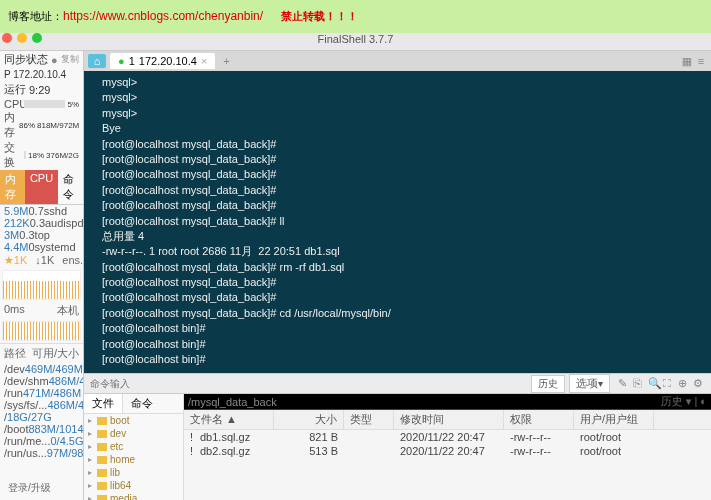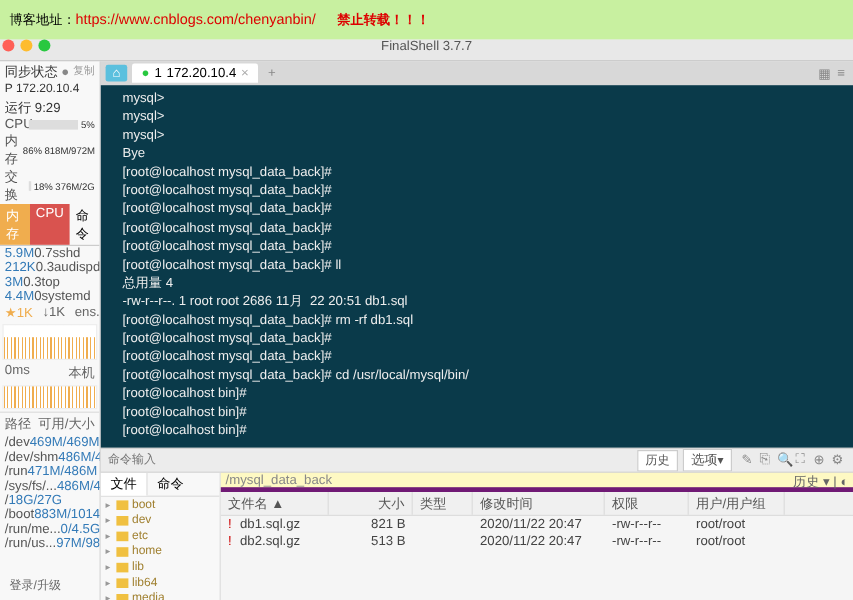--- a/index.html
+++ b/index.html
@@ -56,21 +56,21 @@
 .cmdbar .icos span{width:12px}
 .bottom{height:120px;display:flex;background:#f5f5f5;border-top:1px solid #ccc}
 .tree{width:100px;border-right:1px solid #ddd;background:#f8f8f8;overflow:hidden}
 .tree-tabs{display:flex;font-size:10px;border-bottom:1px solid #ddd}
 .tree-tabs span{padding:2px 8px}
 .tree-tabs .on{background:#fff;border-right:1px solid #ddd}
 .tree-item{font-size:10px;padding:1px 4px 1px 14px;color:#a08030;display:flex;align-items:center;gap:3px}
 .tree-item::before{content:"▸";color:#999;font-size:8px;margin-left:-10px;margin-right:2px}
 .fico{width:10px;height:8px;background:#f0c040;display:inline-block}
 .filepane{flex:1;display:flex;flex-direction:column}
-.pathbar{height:16px;background:#fef9c3;border-bottom:4px solid #701a75;display:flex;padding:0 4px;font-size:10px;color:#888}
+.pathbar{height:16px;background:#000000;border-bottom:1px solid #701a75;display:flex;align-items:center;padding:0 4px;font-size:10px;color:#888}
 .pathbar .hist{margin-left:auto;color:#666}
 .fhdr{display:flex;background:#f0f0f0;border-bottom:1px solid #ddd;font-size:10px;color:#555}
 .fhdr span{padding:2px 6px;border-right:1px solid #ddd}
 .c1{width:90px}.c2{width:70px;text-align:right}.c3{width:50px}.c4{width:110px}.c5{width:70px}.c6{width:80px}
 .frow{display:flex;font-size:10px;color:#444;padding:1px 0}
 .frow span{padding:0 6px}
 .frow .ico{color:#c00;width:10px;padding:0 0 0 6px}
 </style>
 </head>
 <body>

